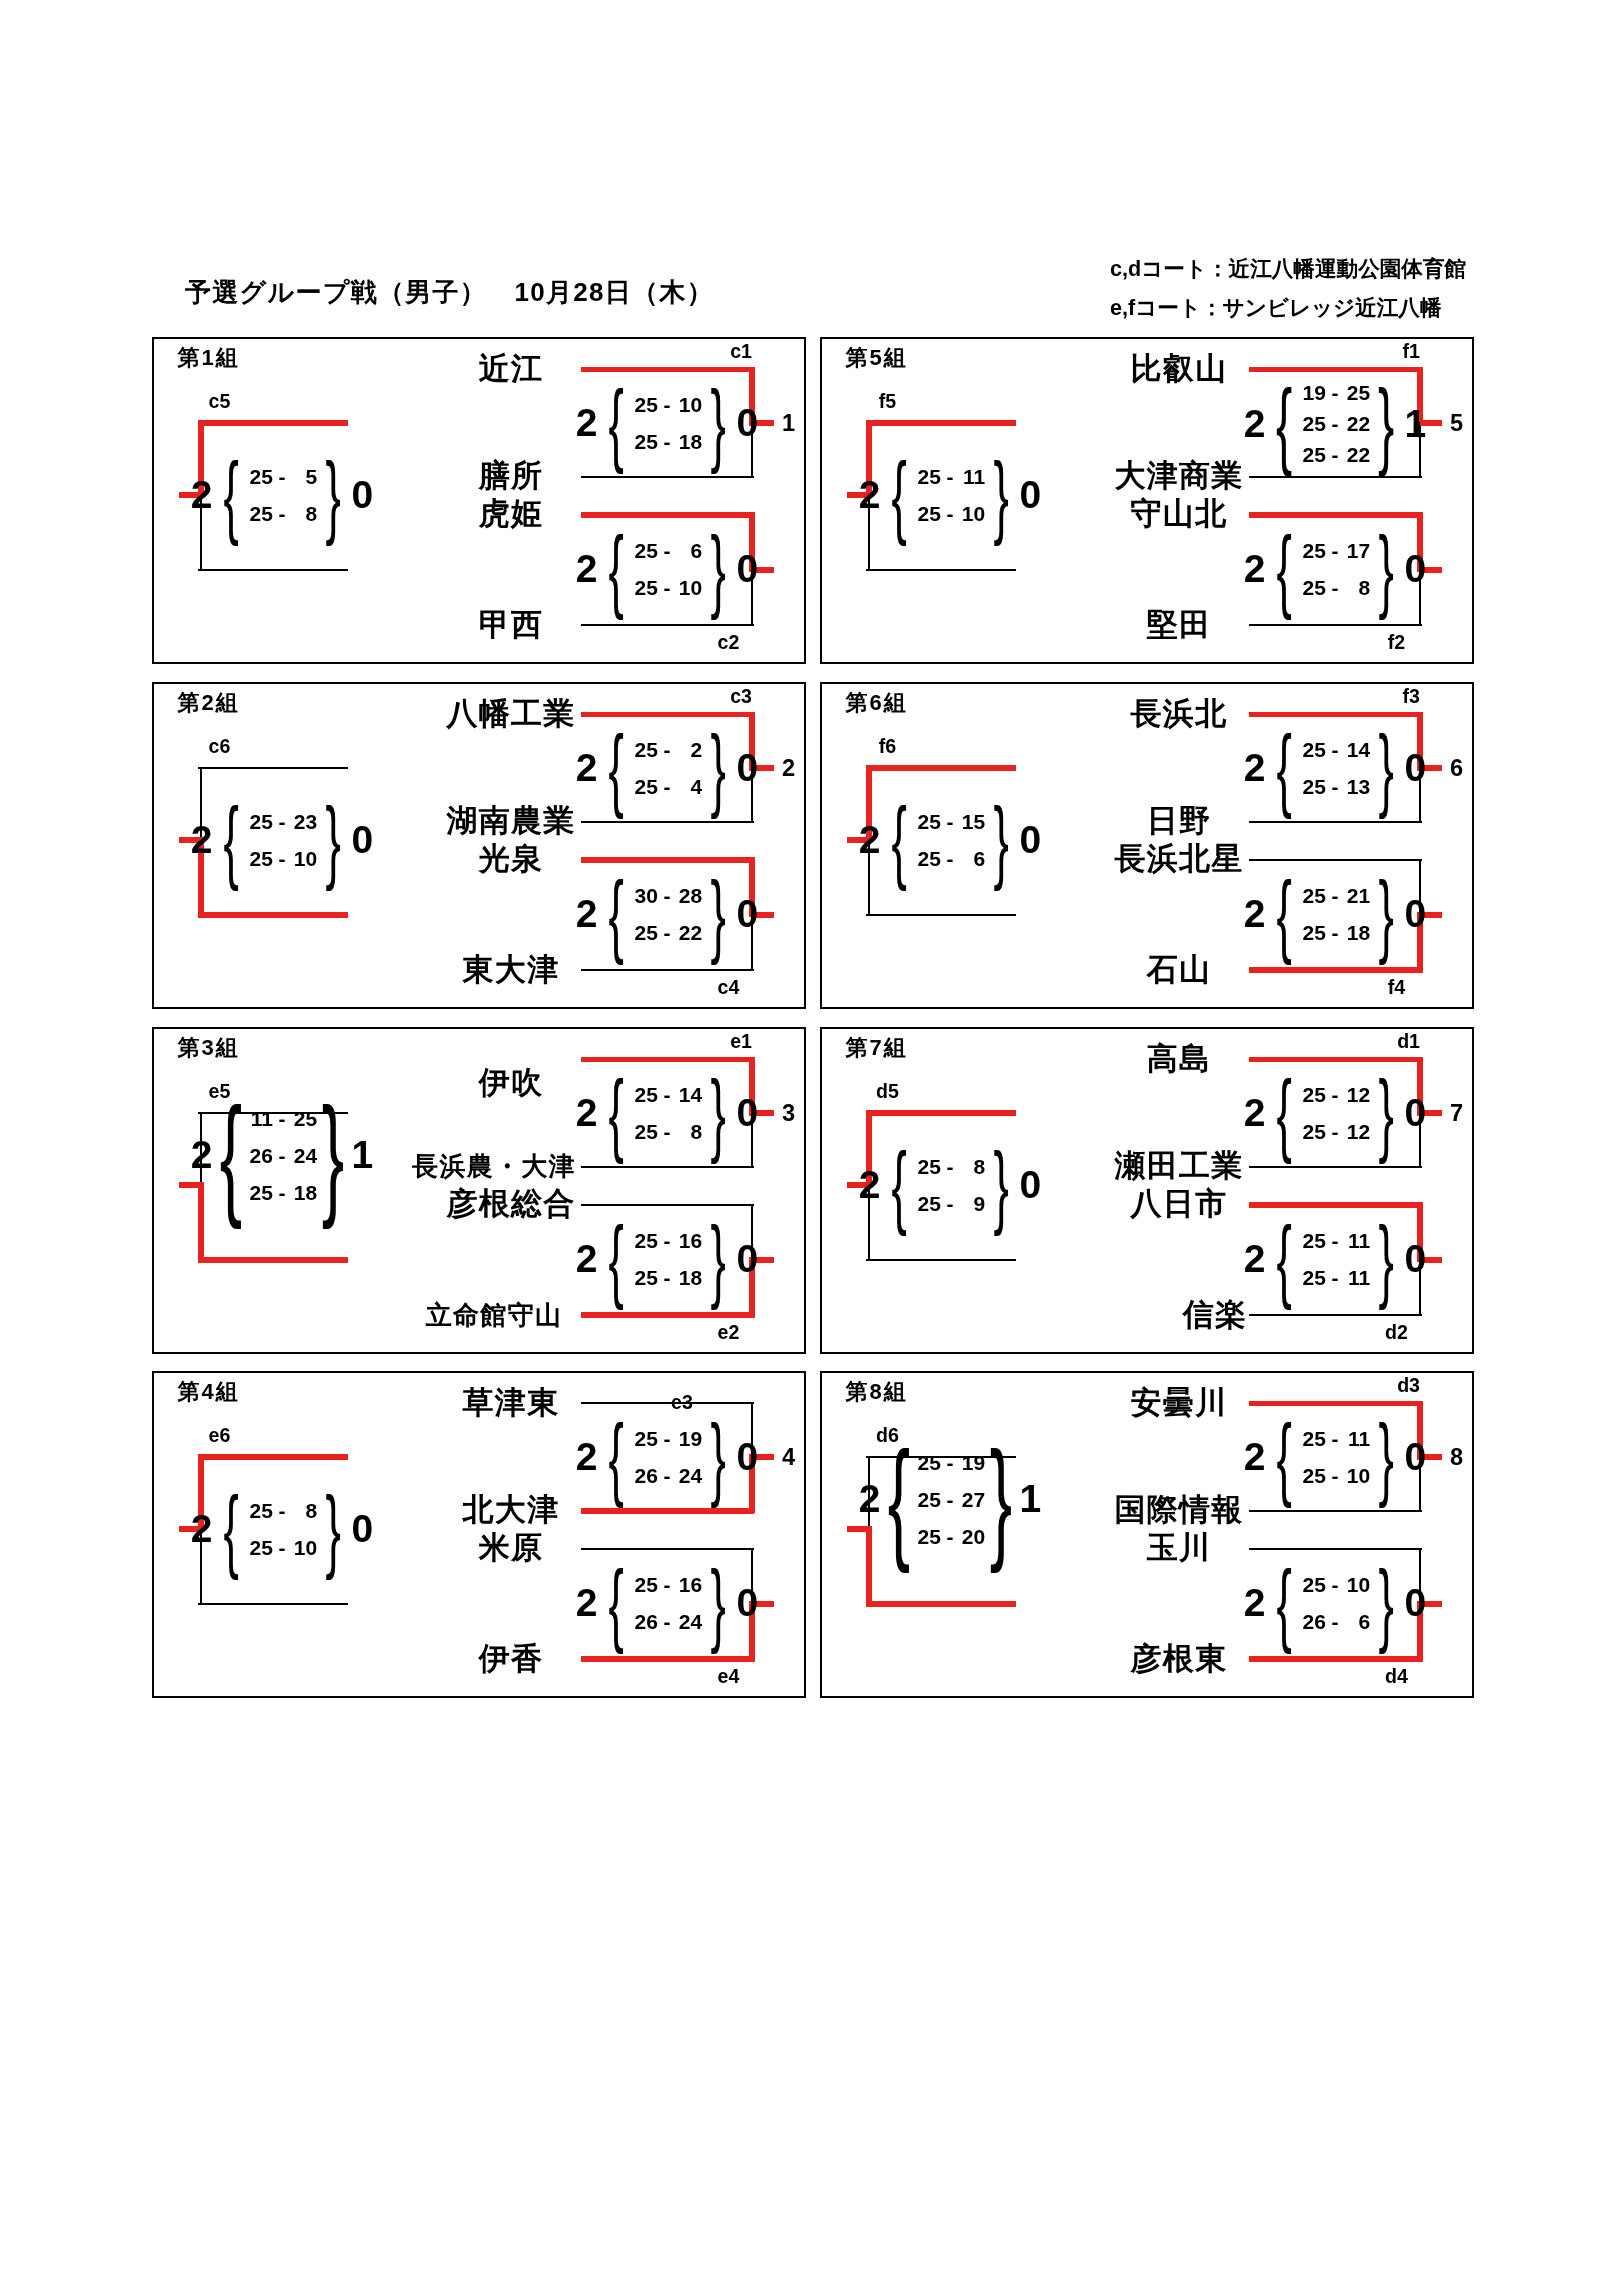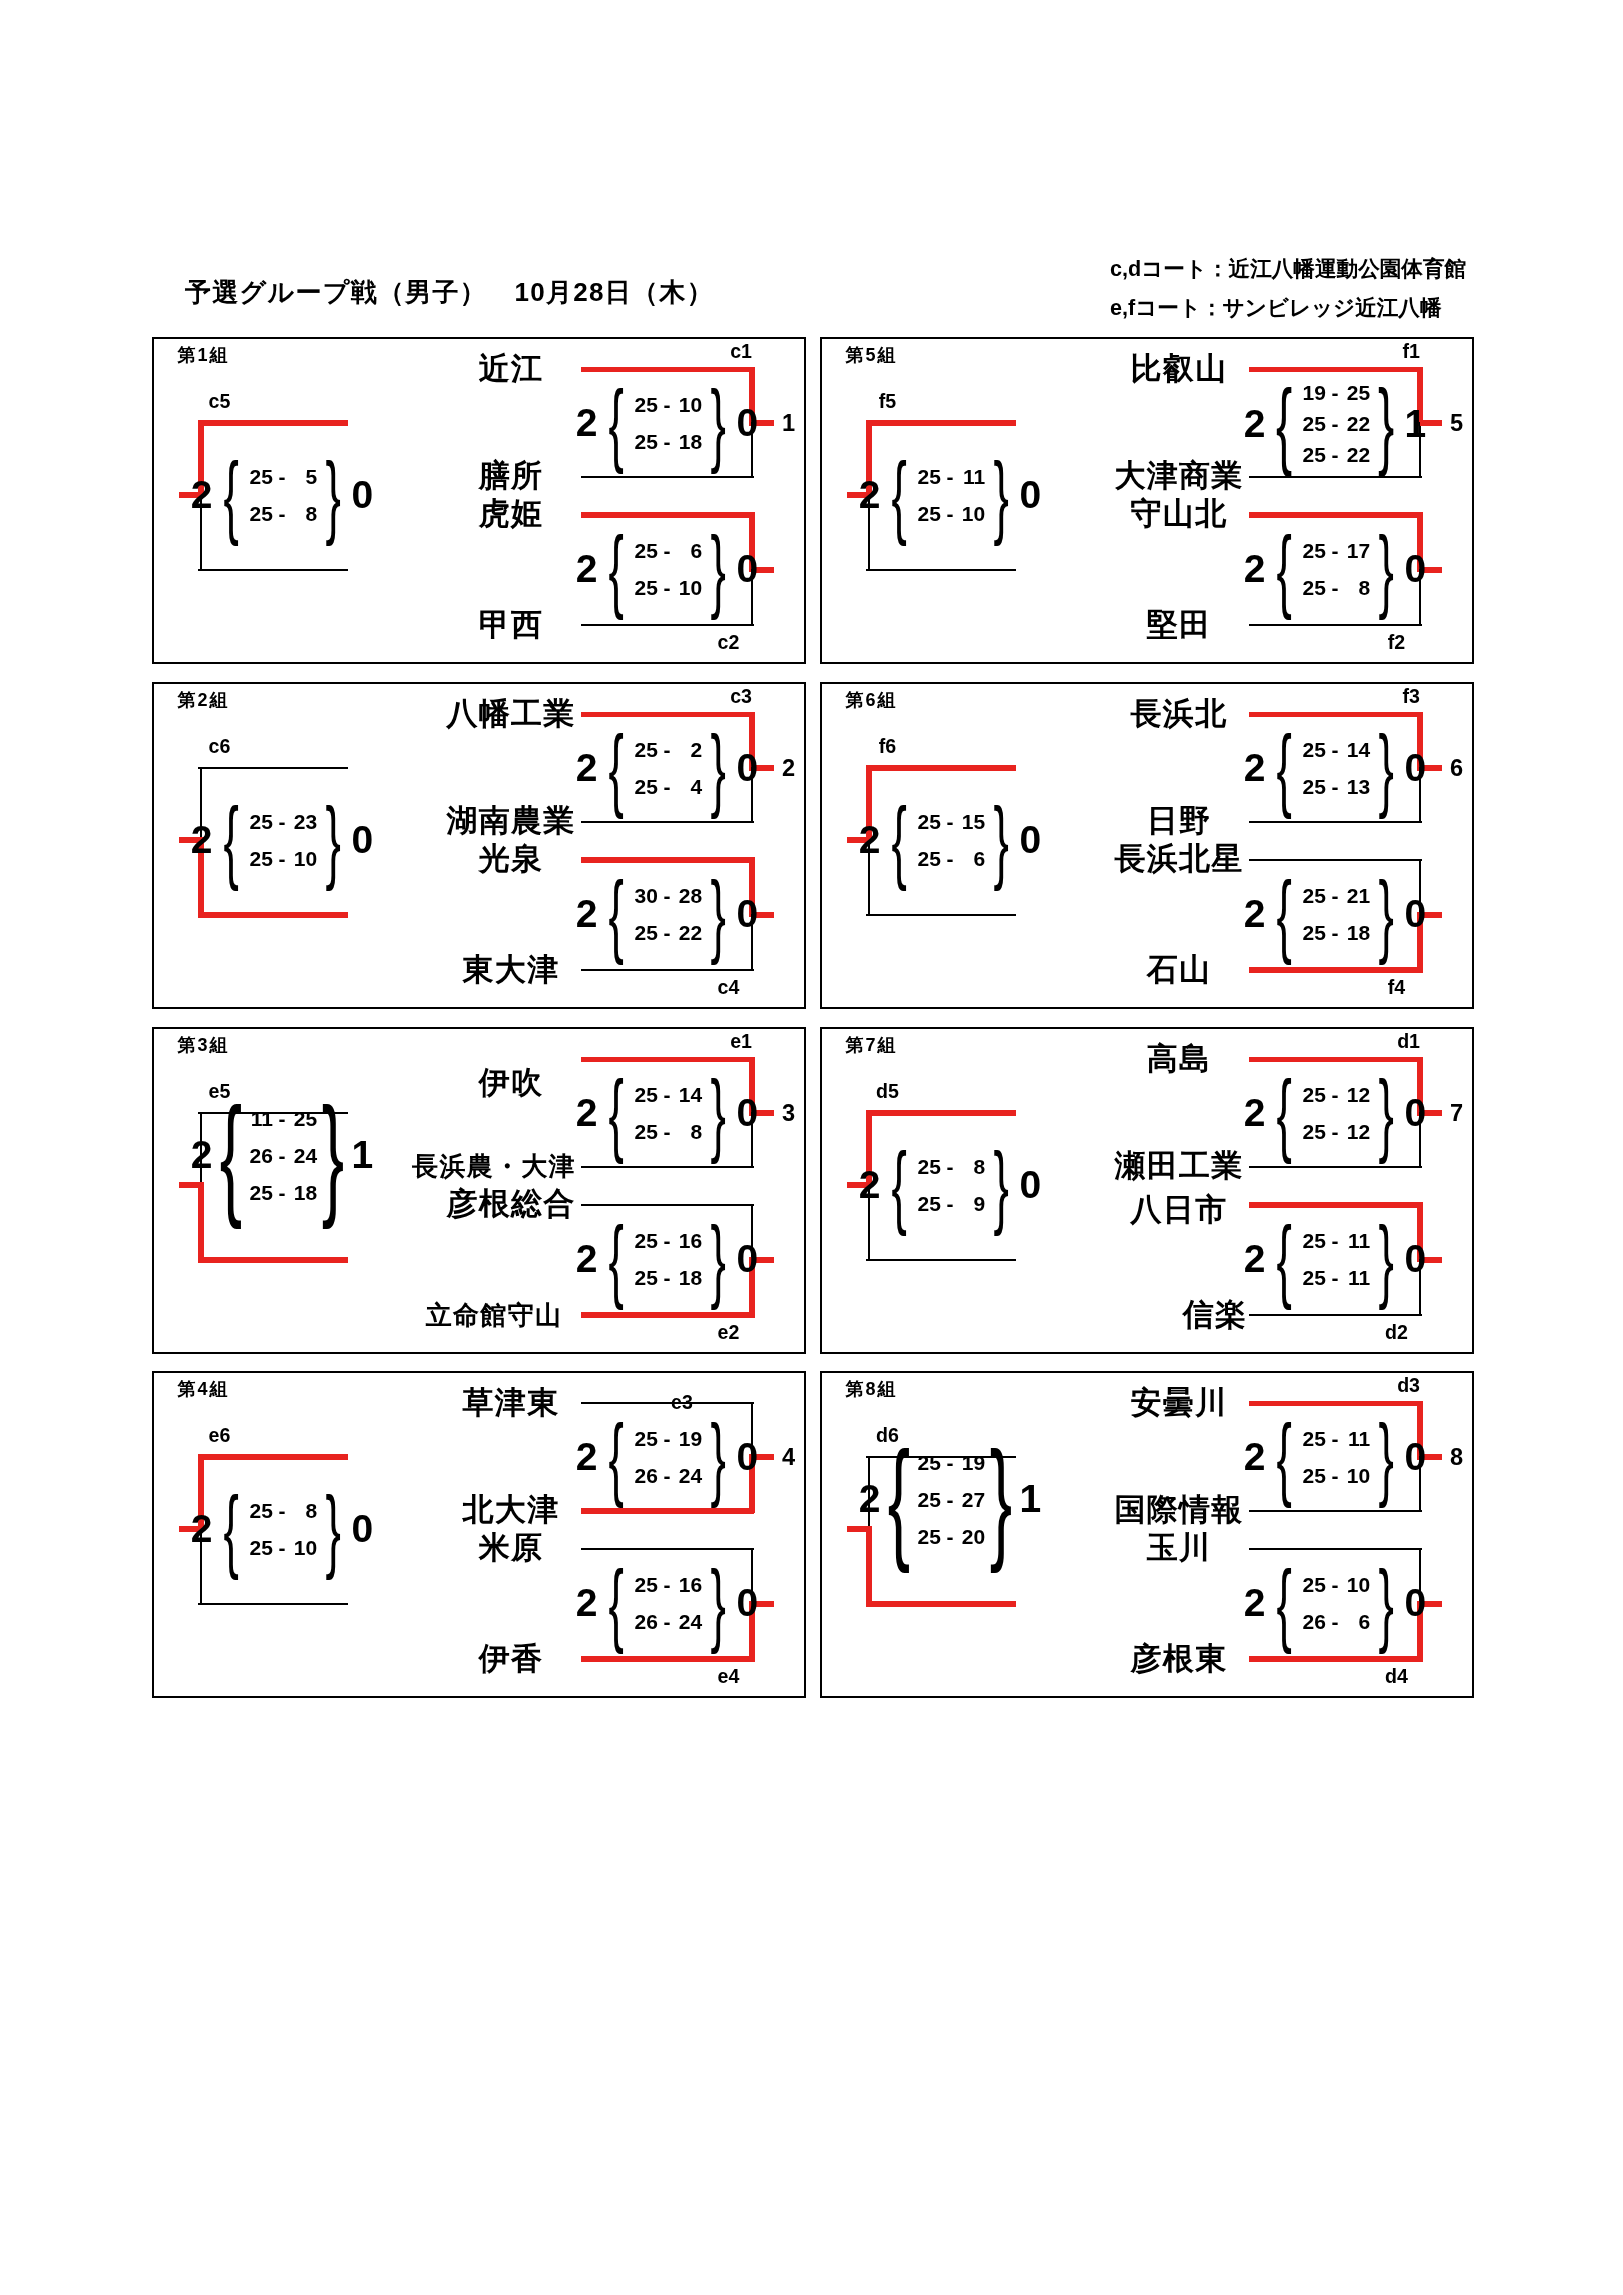--- a/index.html
+++ b/index.html
@@ -27,21 +27,21 @@
   .hdr-right{
     position:absolute;left:1110px;top:249px;
     font-size:21.6px;font-weight:700;line-height:39px;white-space:nowrap;
   }
   .group-box{
     position:absolute;width:654px;height:327px;
     border:2.6px solid #000;box-sizing:border-box;
   }
   .group-label{
     position:absolute;left:23.6px;top:3.9px;
-    font-size:18px;font-weight:700;letter-spacing:2px;white-space:nowrap;
+    font-size:22px;font-weight:700;letter-spacing:2px;white-space:nowrap;
   }
   .court-label{
     position:absolute;font-size:19.6px;font-weight:600;white-space:nowrap;
   }
   .team{
     position:absolute;transform:translate(-50%,-50%);
     font-size:31px;font-weight:700;letter-spacing:1.3px;white-space:nowrap;
   }
   .team.long{font-size:26px;}
   .hl,.vl{position:absolute;background:#000;}
@@ -575,21 +575,21 @@
             </div>
           </div>
           <div class="brace">}</div>
           <div class="bignum">0</div>
         </div>
       </div>
       <div class="group-box" style="left: 820px; top: 1027px;">
         <div class="group-label">第7組</div>
         <div class="team" style="left: 357px; top: 30px;">高島</div>
         <div class="team" style="left: 357px; top: 137px;">瀬田工業</div>
-        <div class="team" style="left: 357px; top: 175px; margin-top: 6px;">八日市</div>
+        <div class="team" style="left: 357px; top: 175px;">八日市</div>
         <div class="team" style="left: 357px; top: 286px; margin-left: 36px;">信楽</div>
         <div class="hl red" style="left: 427px; top: 27.5px; width: 173px;"></div>
         <div class="hl" style="left: 427px; top: 137px; width: 173px;"></div>
         <div class="vl red" style="left: 595px; top: 27.5px; height: 59px;"></div>
         <div class="vl" style="left: 597px; top: 83px; height: 55px;"></div>
         <div class="hl red" style="left: 598px; top: 81px; width: 22px;"></div>
         <div class="court-label" style="left: 458px; top: 1.3px; width: 140px; text-align: right;">d1</div>
         <div class="slot" style="left: 620px; top: 84px;">7</div>
         <div class="score" style="left: 513px; top: 84px;">
           <div class="bignum">2</div>

